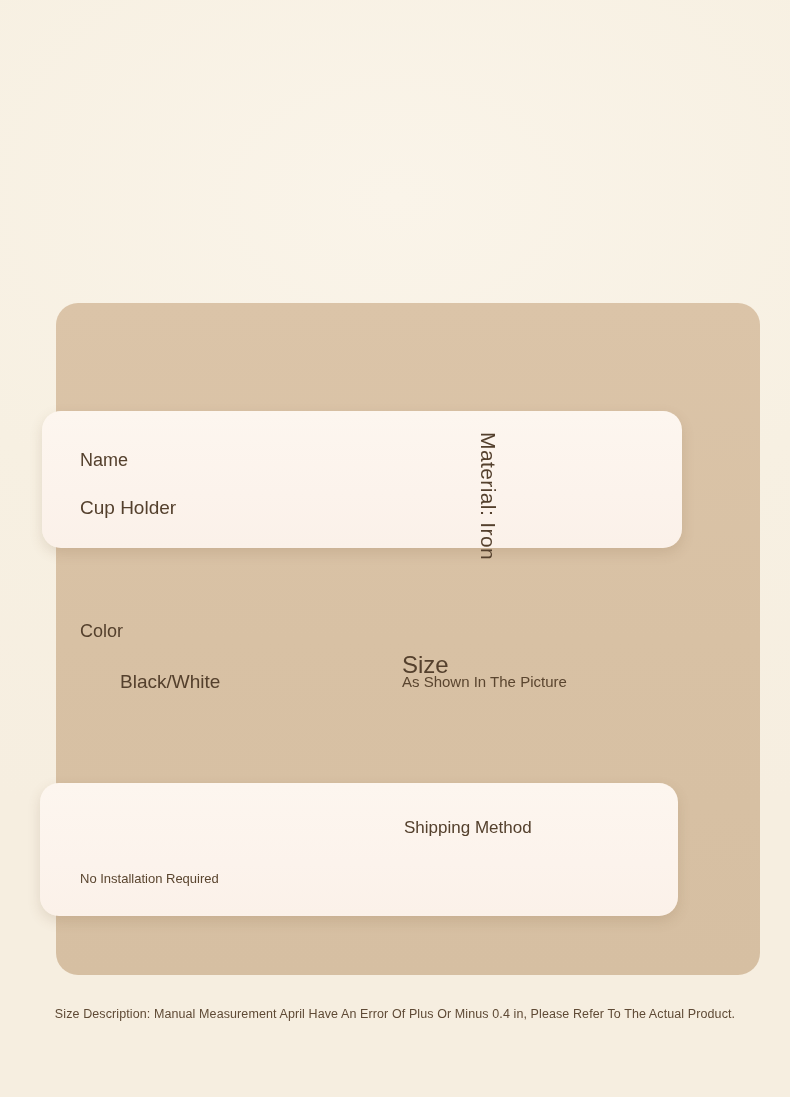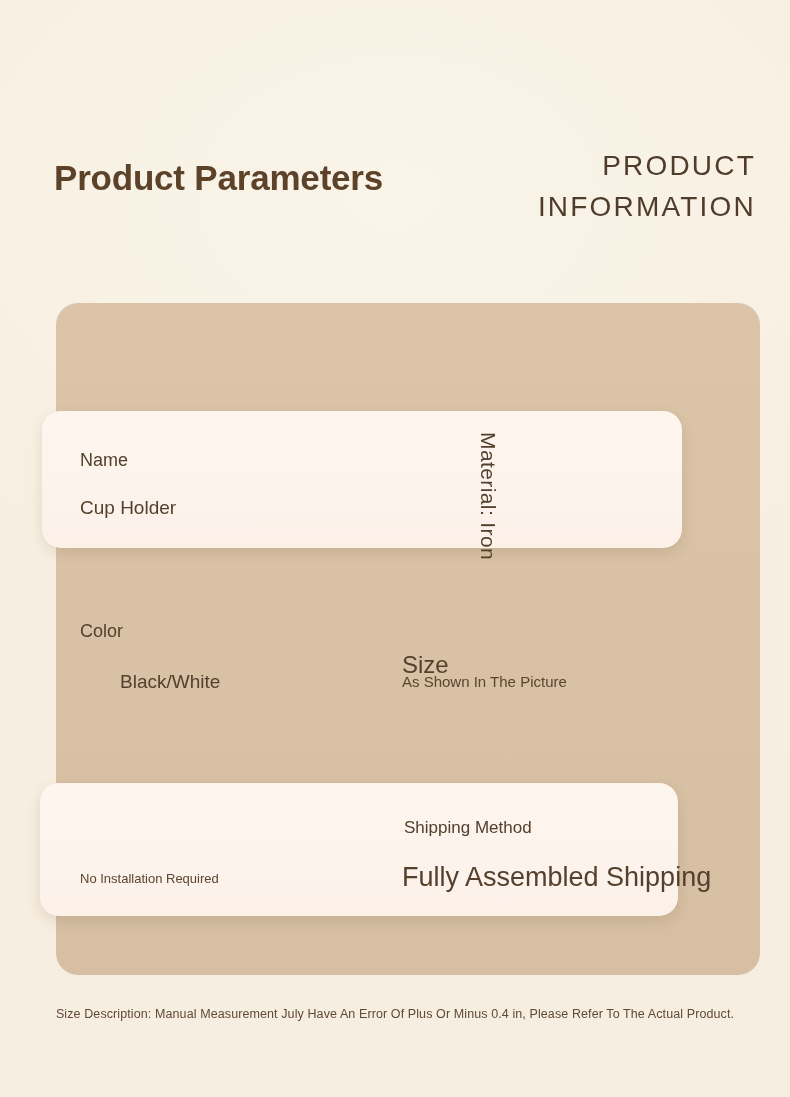--- a/index.html
+++ b/index.html
@@ -165,28 +165,20 @@
     font-size: 12.5px;
     color: #5f4a35;
     letter-spacing: 0.1px;
   }
 </style>
 </head>
 <body>
 
 <div class="page">
 
-  <div class="header">
-    <div class="page-title">Product Parameters</div>
-
-    <div class="eyebrow">
-      <span>PRODUCT</span>
-      <span>INFORMATION</span>
-    </div>
-  </div>
 
   <div class="panel"></div>
 
   <div class="card card-name"></div>
 
   <div class="cell lbl-lg c-name-label">Name</div>
   <div class="cell val-lg c-name-value">Cup Holder</div>
 
   <div class="cell c-material">Material: Iron</div>
 
@@ -194,17 +186,16 @@
   <div class="cell val-lg c-color-value">Black/White</div>
 
   <div class="cell lbl-xl c-size-label">Size</div>
   <div class="cell val-sm c-size-value">As Shown In The Picture</div>
 
   <div class="card card-install"></div>
 
   <div class="cell val-xs c-install-value">No Installation Required</div>
 
   <div class="cell lbl-md c-ship-label">Shipping Method</div>
-  <div class="cell val-xxl c-ship-value">Fully Assembled Shipping</div>
-
-  <div class="footnote">Size Description: Manual Measurement July Have An Error Of Plus Or Minus 0.4 in, Please Refer To The Actual Product.</div>
+
+  <div class="footnote">Size Description: Manual Measurement April Have An Error Of Plus Or Minus 0.4 in, Please Refer To The Actual Product.</div>
 
 </div>
 
 </body></html>

